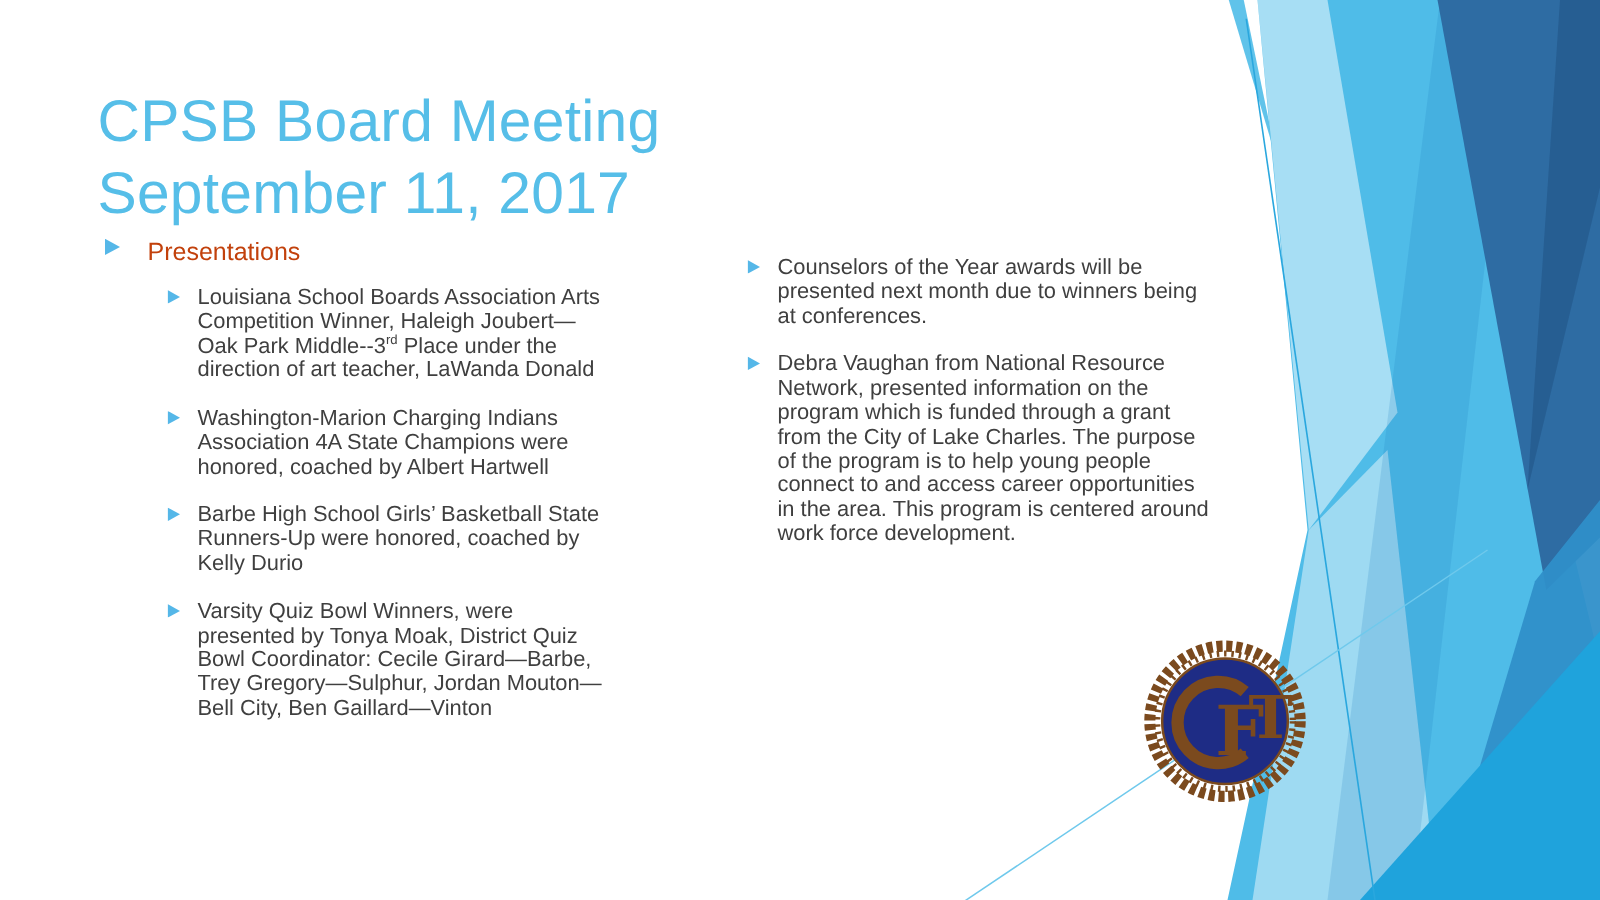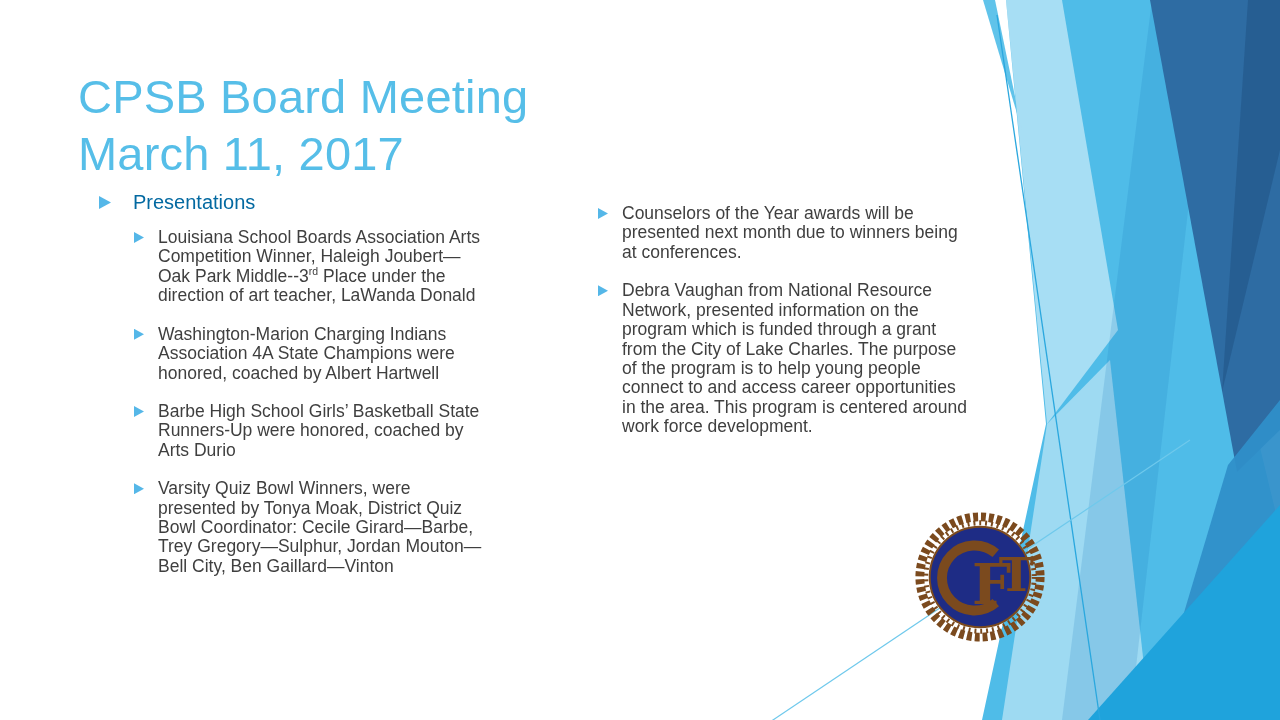--- a/index.html
+++ b/index.html
@@ -26,25 +26,25 @@
     left: 78px; top: 68px;
     margin: 0;
     font-size: 47px;
     font-weight: 400;
     line-height: 1.22;
     color: #56BEE8;
     letter-spacing: 0.2px;
   }
   .heading-row {
     position: absolute;
-    left: 99px; top: 191px;
-    display: flex; align-items: center;
+    left: 84px; top: 191px;
+    display: flex; align-items: flex-start;
     gap: 22px;
     font-size: 20px;
-    color: #0369a1;
+    color: #c2410c;
   }
   .tri {
     flex: none;
     width: 12px; height: 13px;
     background: #55B7E8;
     clip-path: polygon(0 0, 100% 50%, 0 100%);
   }
   .tri.small {
     width: 10px; height: 11px;
     margin-top: 4px;
@@ -93,21 +93,21 @@
     <polygon points="1280,400 1280,720 1152,720 1228,465" fill="#2F8FC9" opacity="0.95"></polygon>
 
     <polygon points="1280,505 1280,720 1088,720" fill="#1FA3DC"></polygon>
 
     <line x1="997" y1="15" x2="1100" y2="720" stroke="#2AA7DE" stroke-width="1.3"></line>
     <line x1="1190" y1="440" x2="770" y2="722" stroke="#6FC9EC" stroke-width="1.2"></line>
   </svg>
 
   <h1 class="title">
     <span>CPSB Board Meeting</span><br>
-    <span>March 11, 2017</span>
+    <span>September 11, 2017</span>
   </h1>
 
   <div class="heading-row">
     <span class="tri"></span>
     <span>Presentations</span>
   </div>
 
   <div class="col col-left">
 
     <div class="bullet">
@@ -115,21 +115,21 @@
       <div class="btxt"><span>Louisiana School Boards Association Arts Competition Winner, Haleigh Joubert—Oak Park Middle--3</span><sup>rd</sup><span> Place under the direction of art teacher, LaWanda Donald</span></div>
     </div>
 
     <div class="bullet">
       <span class="tri small"></span>
       <div class="btxt">Washington-Marion Charging Indians Association 4A State Champions were honored, coached by Albert Hartwell</div>
     </div>
 
     <div class="bullet">
       <span class="tri small"></span>
-      <div class="btxt">Barbe High School Girls’ Basketball State Runners-Up were honored, coached by Arts Durio</div>
+      <div class="btxt">Barbe High School Girls’ Basketball State Runners-Up were honored, coached by Kelly Durio</div>
     </div>
 
     <div class="bullet">
       <span class="tri small"></span>
       <div class="btxt"><span>Varsity Quiz Bowl Winners, were presented by Tonya Moak, District Quiz Bowl Coordinator: Cecile Girard—Barbe, Trey Gregory—Sulphur, Jordan Mouton—Bell City, Ben Gaillard—Vinton</span><br></div>
     </div>
 
   </div>
 
   <div class="col col-right">

